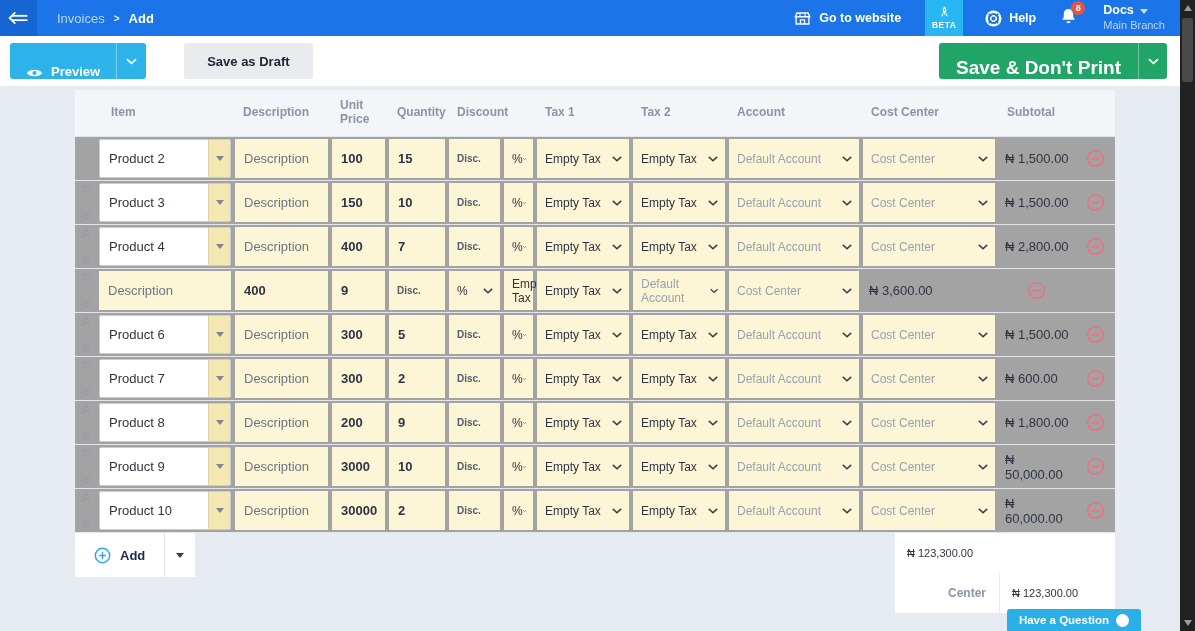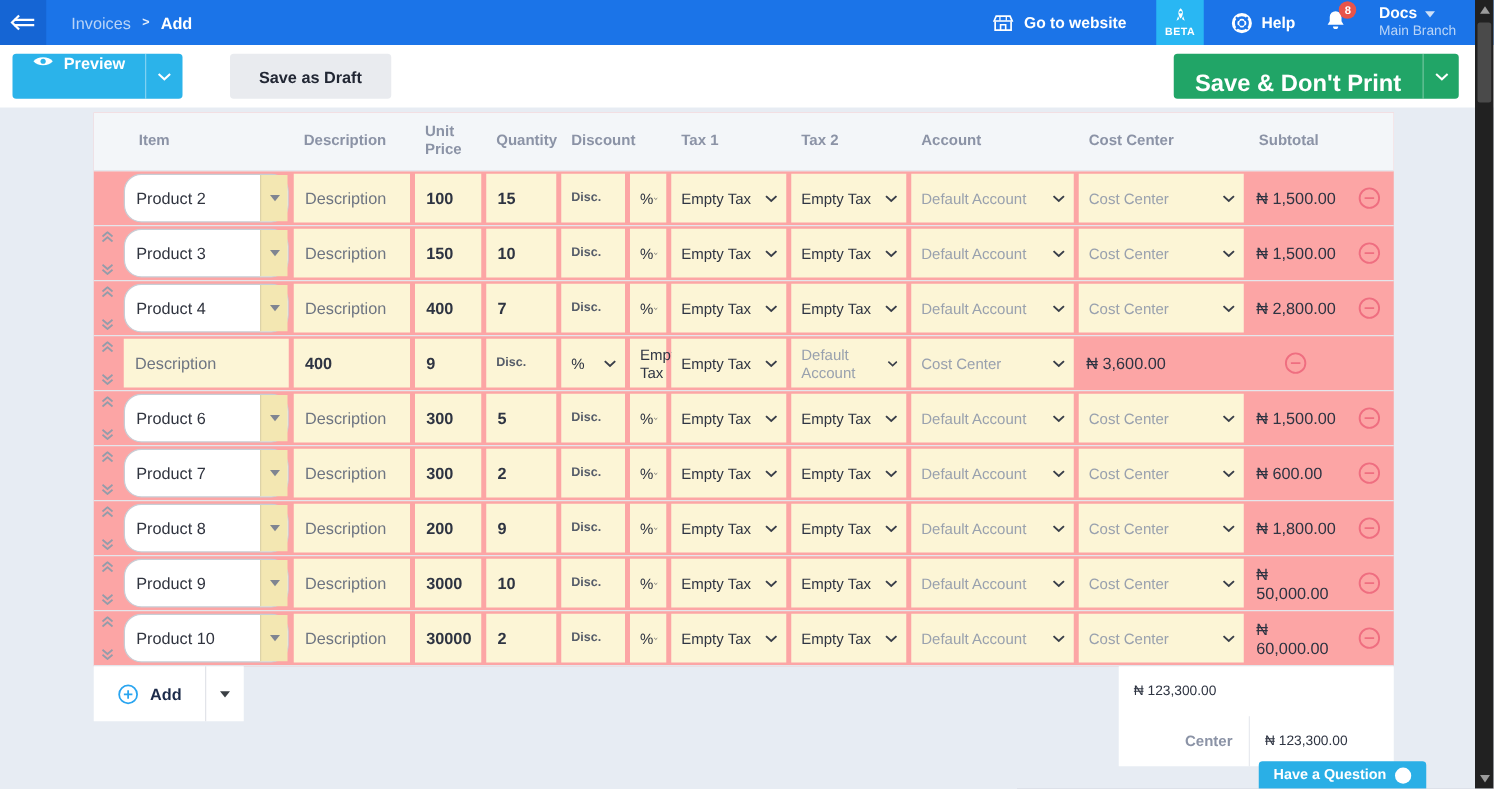--- a/index.html
+++ b/index.html
@@ -23,45 +23,45 @@
   .badge { position:absolute; top:-6px; right:-8px; min-width:14px; height:14px; border-radius:8px; background:#e8544a; color:#fff; font-size:9px; font-weight:bold; display:flex; align-items:center; justify-content:center; padding:0 3px; }
   .docs { display:flex; flex-direction:column; justify-content:center; line-height:1.25; margin-right:30px; cursor:pointer; }
   .docs-top { color:#fff; font-size:12.5px; font-weight:bold; display:flex; align-items:center; gap:6px; }
   .docs-caret { width:0; height:0; border-left:4px solid transparent; border-right:4px solid transparent; border-top:5px solid #cfe0f7; }
   .branch { color:#b9d4f7; font-size:11px; }
 
   
   .toolbar { position:absolute; top:36px; left:0; width:1195px; height:50px; background:#ffffff; display:flex; align-items:center; }
   .split-btn { display:flex; height:36px; border-radius:3px; overflow:hidden; }
   .btn-preview { margin-left:10px; background:#2bb3ea; }
-  .btn-preview .main { display:flex; align-items:flex-start; gap:8px; color:#fff; font-weight:bold; font-size:13px; padding:0 16px; cursor:pointer; }
+  .btn-preview .main { display:flex; align-items:flex-end; gap:8px; color:#fff; font-weight:bold; font-size:13px; padding:0 16px; cursor:pointer; }
   .btn-preview .drop { width:30px; display:flex; align-items:center; justify-content:center; border-left:1px solid rgba(255,255,255,.4); cursor:pointer; }
   .btn-draft { margin-left:38px; height:36px; background:#e9ebef; border:none; border-radius:3px; color:#222734; font-size:13px; font-weight:bold; padding:0 23px; cursor:pointer; }
   .btn-green { position:absolute; right:28px; top:7px; background:#21a567; }
   .btn-green .main { display:flex; align-items:flex-end; color:#fff; font-weight:bold; font-size:19px; padding:0 17px; cursor:pointer; }
   .btn-green .drop { width:29px; display:flex; align-items:center; justify-content:center; border-left:1px solid rgba(255,255,255,.35); cursor:pointer; }
 
   
   .content { position:absolute; top:86px; left:0; width:1195px; height:545px; }
   .grid { display:grid; grid-template-columns:22px 136px 97px 57px 60px 55px 33px 96px 96px 134px 136px 78px 40px; }
 
-  .table-panel { position:absolute; left:75px; top:4px; width:1040px; background:#fca5a5; }
+  .table-panel { position:absolute; left:75px; top:4px; width:1040px; background:#a3a3a3; }
   .thead { height:47px; background:#f3f6f9; align-items:center; border-bottom:1px solid #e4e6eb; }
   .th { color:#8b93a6; font-size:12px; font-weight:bold; line-height:1.15; padding-left:10px; }
   .th.item { padding-left:14px; }
   .th.disc { grid-column:span 2; }
 
   .trow { height:44px; border-bottom:1px solid #e4e6eb; }
   .cell { position:relative; padding:2px; }
   .gutter { padding:0; }
   .handle { position:absolute; left:50%; transform:translateX(-50%); cursor:pointer; line-height:0; }
   .handle.up { top:4px; }
   .handle.down { bottom:4px; }
   .yin { background:#fcf5d6; height:100%; display:flex; align-items:center; }
-  .item-box { background:#fff; border:1px solid #c8cdd5; border-radius:14px; height:100%; display:flex; align-items:stretch; cursor:pointer; }
+  .item-box { background:#fff; border:1px solid #c8cdd5; border-radius:2px; height:100%; display:flex; align-items:stretch; cursor:pointer; }
   .item-text { flex:1; display:flex; align-items:center; padding-left:9px; font-size:13px; color:#30343f; }
   .item-addon { width:22px; background:#f3e7b2; border-left:1px solid #ddd3a8; display:flex; align-items:center; justify-content:center; }
   .tri-down { width:0; height:0; border-left:4.5px solid transparent; border-right:4.5px solid transparent; border-top:5px solid #7f8591; }
   .desc { font-size:13px; color:#6e7582; padding-left:9px; }
   .val { font-size:13px; color:#2e3442; font-weight:bold; padding-left:9px; }
   .discin { font-size:10px; color:#555c69; font-weight:bold; padding-left:8px; }
   .sel { justify-content:space-between; padding:0 7px 0 8px; cursor:pointer; }
   .seltext { font-size:12px; color:#2e3442; }
   .seltext.ph { color:#99a1ae; }
   .pctsign { font-size:12px; color:#2e3442; }

